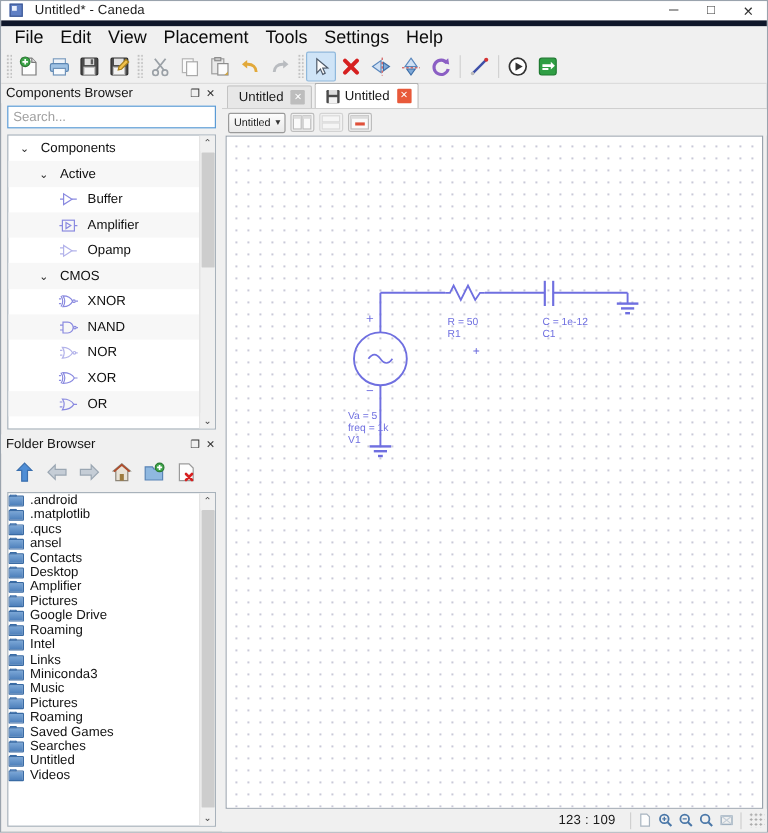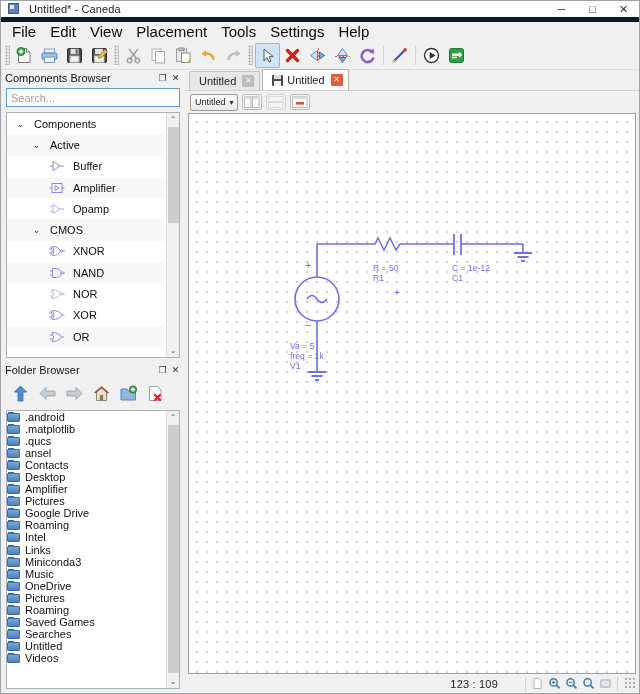--- a/index.html
+++ b/index.html
@@ -362,21 +362,21 @@
     height: 19px;
     flex: 0 0 auto;
     display: flex;
     align-items: center;
     background: #f0f0f0;
     font-size: 11px;
     color: #1b1b1b;
     padding-right: 2px;
   }
   #statusbar .spacer { flex: 1 1 auto; }
-  #statusbar .coord { margin-right: 24px; letter-spacing:.2px; }
+  #statusbar .coord { margin-right: 9px; letter-spacing:.2px; }
   .sbsep { width:1px; height:14px; background:#d0d0d0; margin:0 3px; }
   .sbtn {
     width: 17px; height: 16px;
     display: flex; align-items: center; justify-content: center;
   }
   .grip {
     width: 13px; height: 13px;
     margin-left: 3px;
     background-image: radial-gradient(#9c9c9c 0.8px, transparent 1px);
     background-size: 4px 4px;
@@ -810,27 +810,20 @@
                 <span class="f1"></span>
               </span>
               <span>Miniconda3</span>
             </div>
             <div class="frow">
               <span class="fico">
                 <span class="f2"></span>
                 <span class="f1"></span>
               </span>
               <span>Music</span>
-            </div>
-            <div class="frow">
-              <span class="fico">
-                <span class="f2"></span>
-                <span class="f1"></span>
-              </span>
-              <span>OneDrive</span>
             </div>
             <div class="frow">
               <span class="fico">
                 <span class="f2"></span>
                 <span class="f1"></span>
               </span>
               <span>Pictures</span>
             </div>
             <div class="frow">
               <span class="fico">

